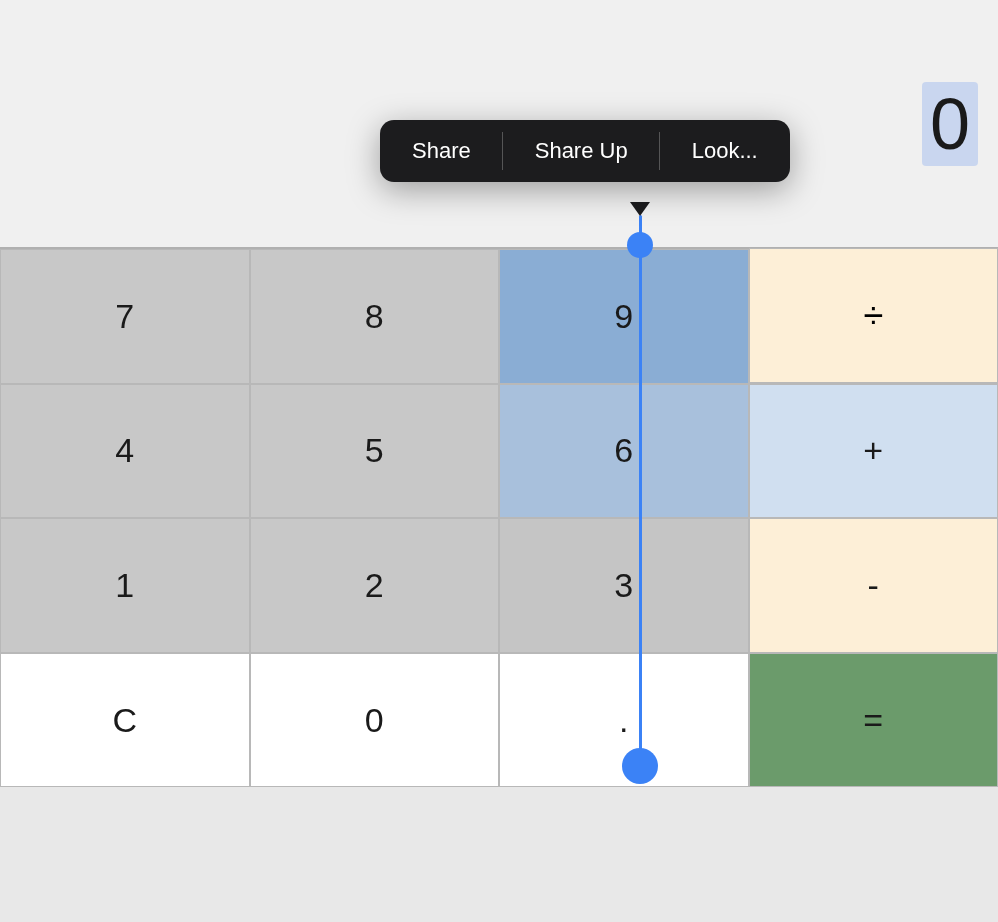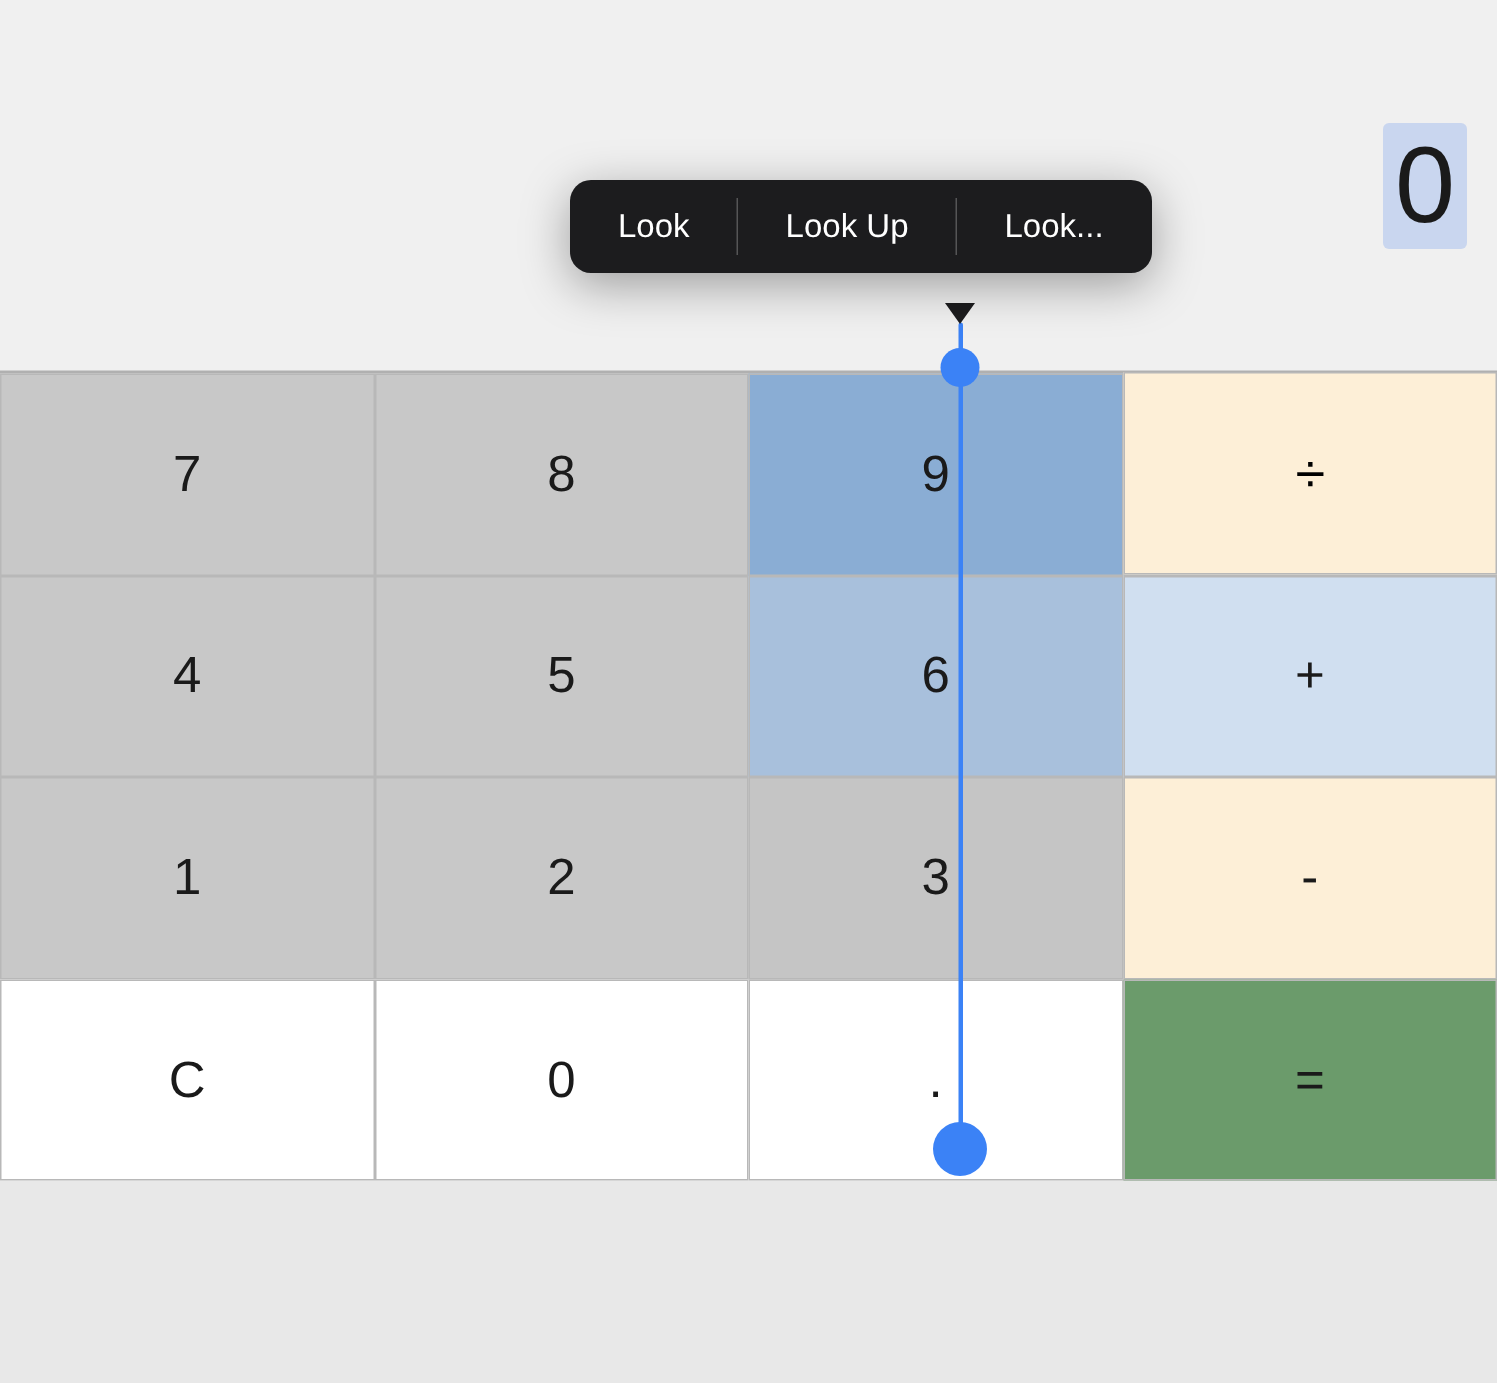--- a/index.html
+++ b/index.html
@@ -189,22 +189,22 @@
     .btn-3-selected {
       background: #c5c5c5 !important;
       color: #1a1a1a;
       position: relative;
     }
   </style>
 </head>
 <body>
 
 <div class="context-menu">
-  <div class="context-menu-item">Look</div>
-  <div class="context-menu-item">Look Up</div>
+  <div class="context-menu-item">Share</div>
+  <div class="context-menu-item">Share Up</div>
   <div class="context-menu-item">Look...</div>
 </div>
 
 <svg class="context-menu-arrow" viewBox="0 0 20 14" xmlns="http://www.w3.org/2000/svg">
   <polygon points="10,14 0,0 20,0" fill="#1c1c1e"></polygon>
 </svg>
 
 <div class="selection-line"></div>
 
 <div class="selection-dot-top"></div>

